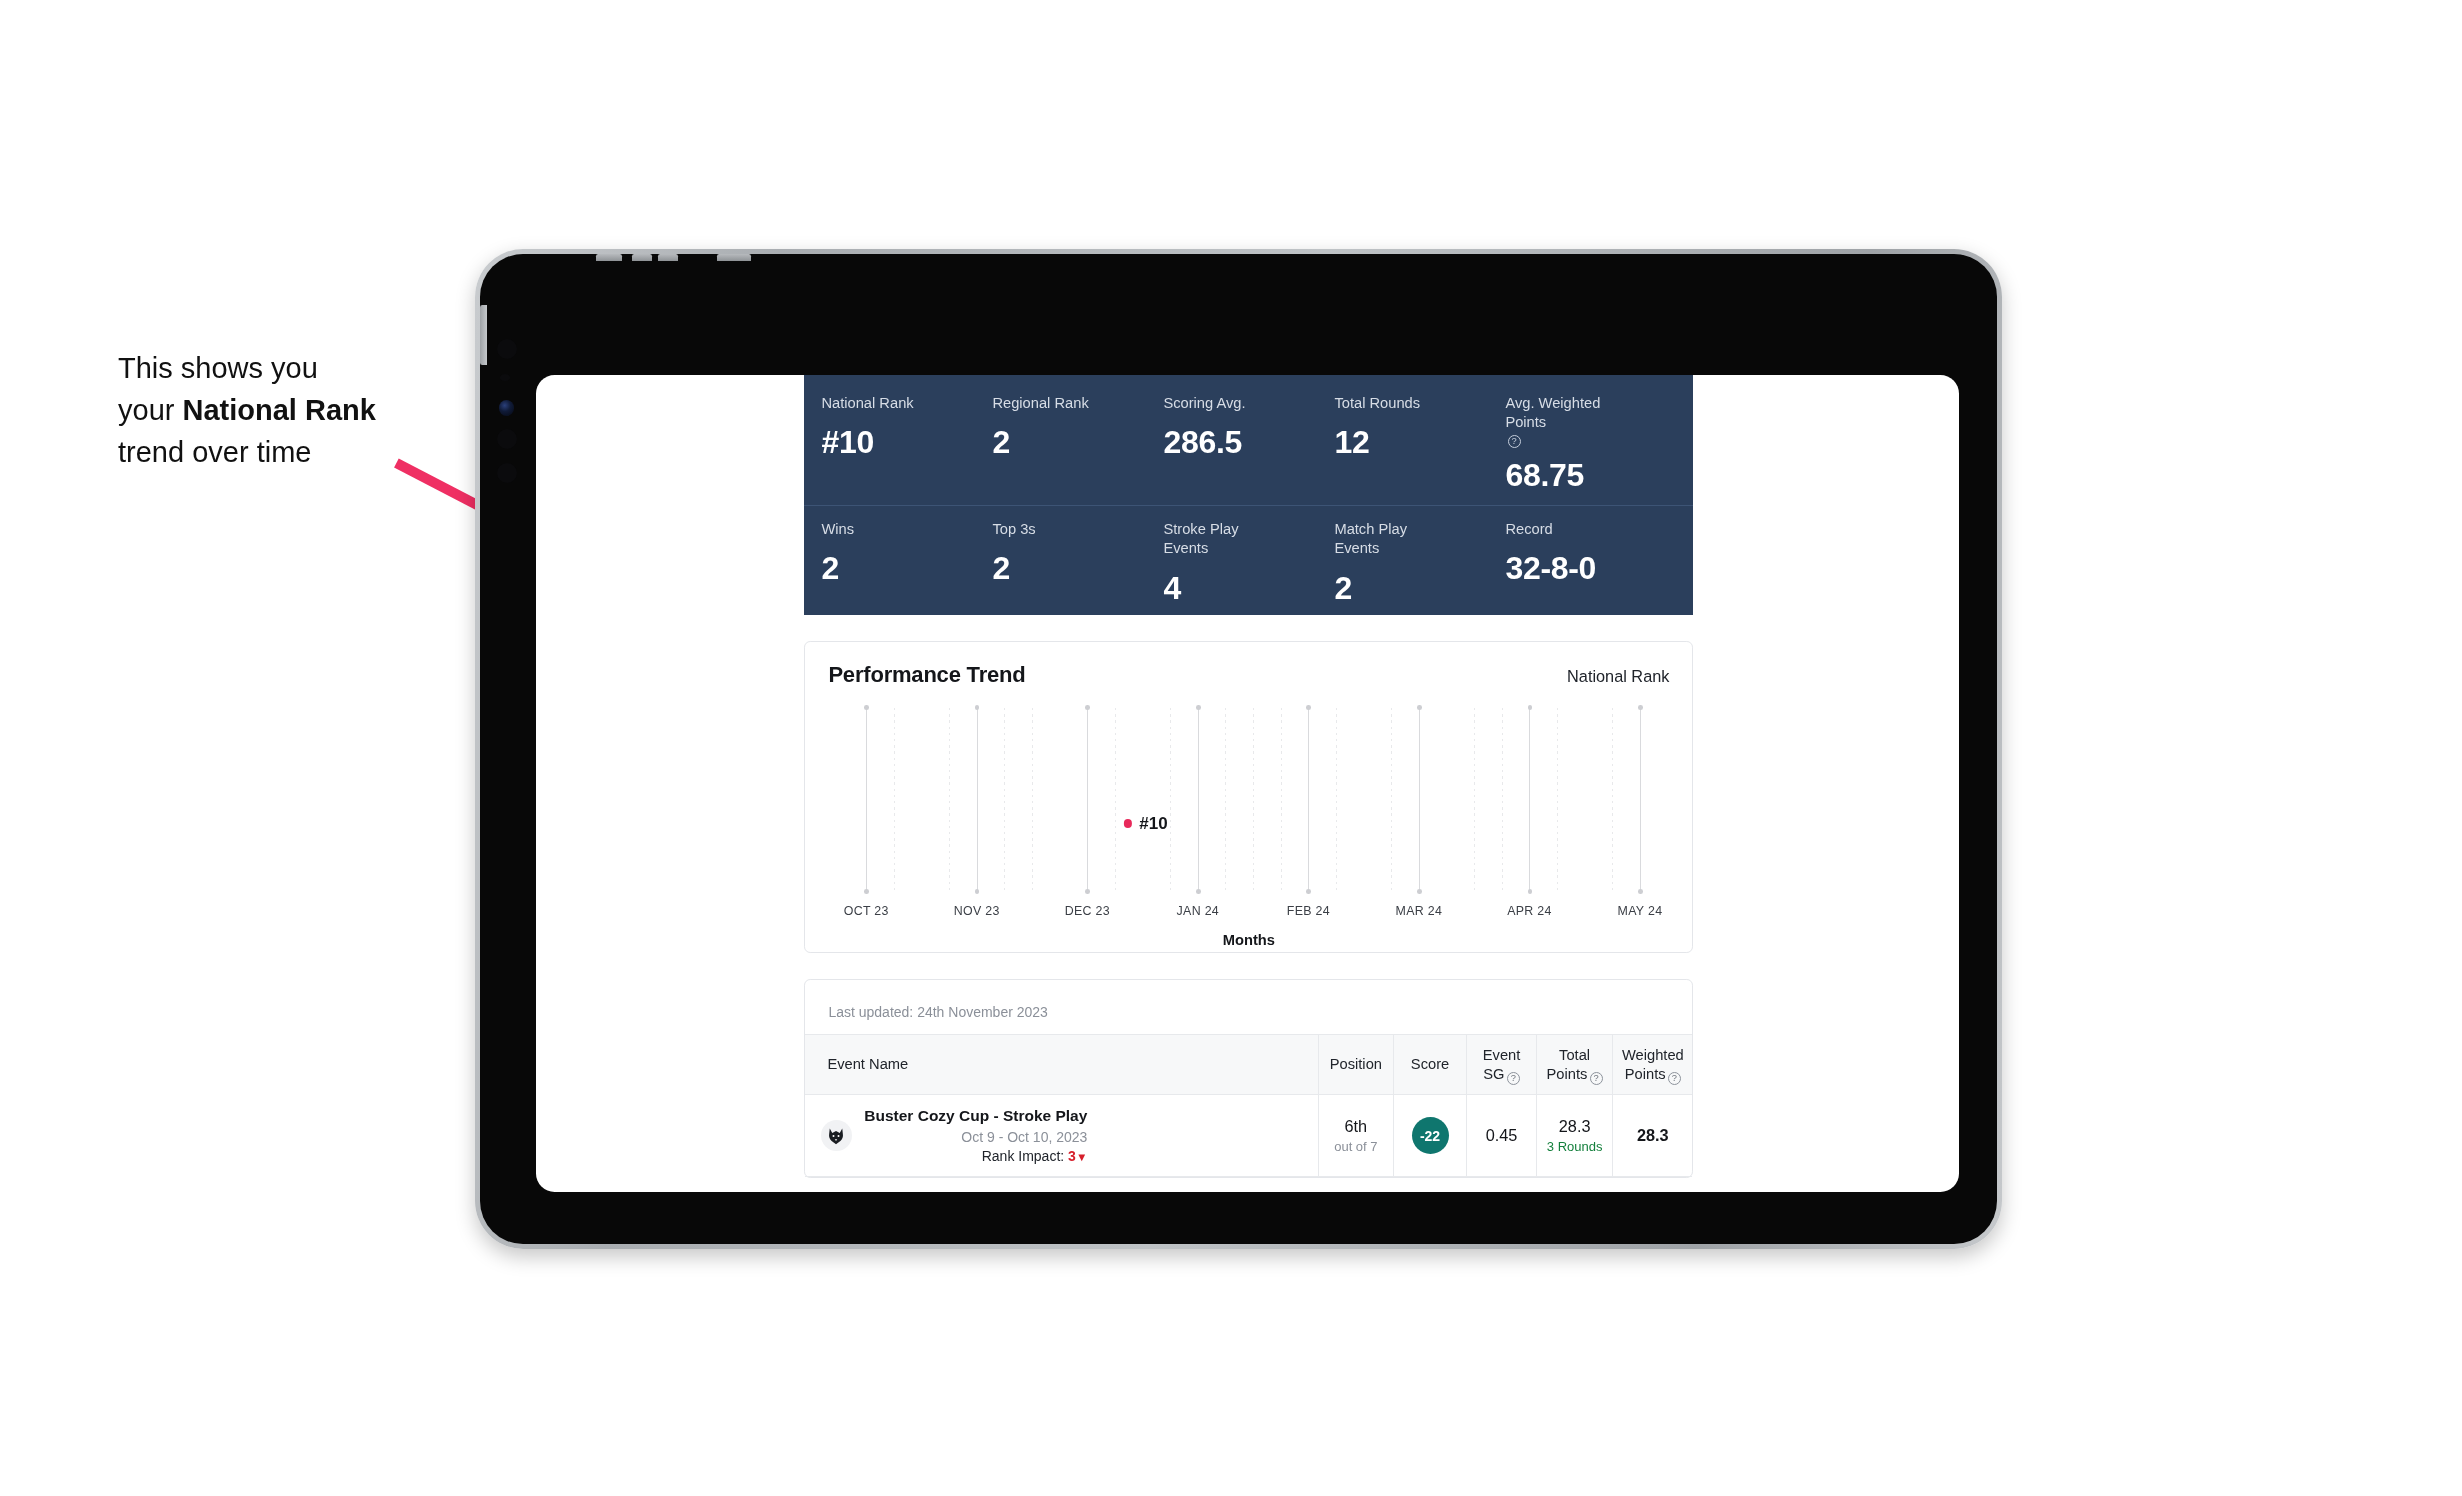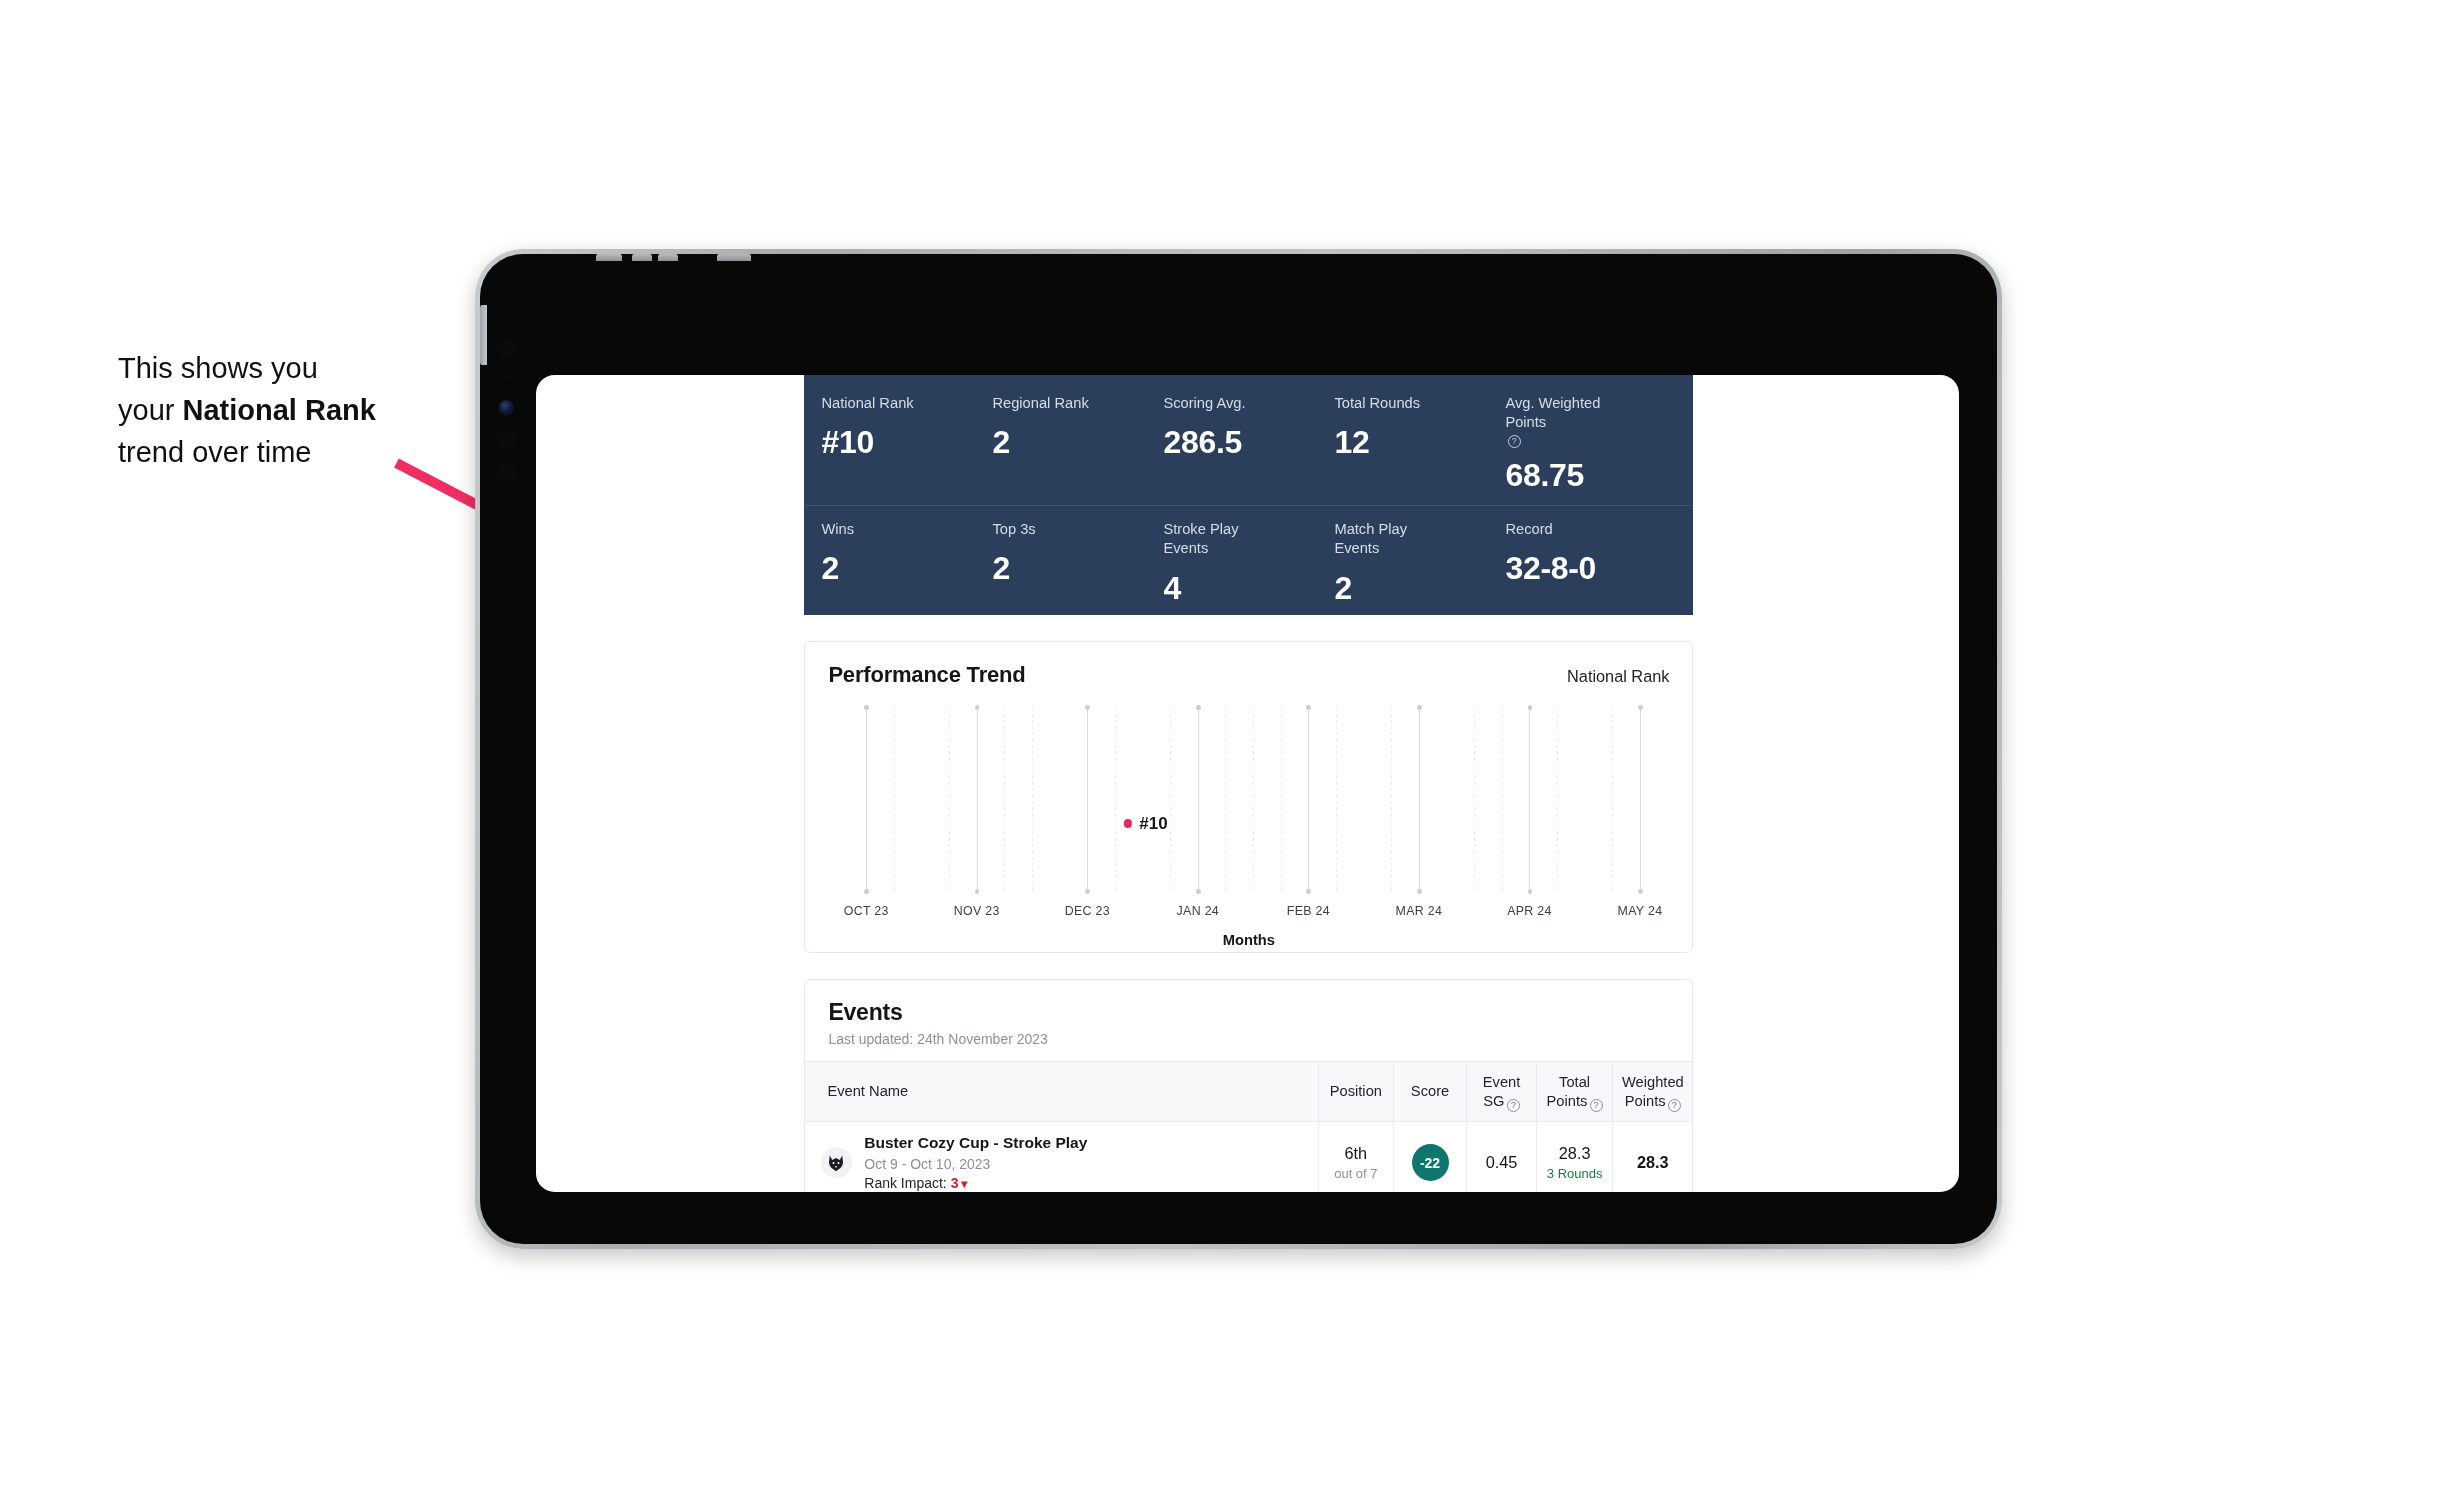--- a/index.html
+++ b/index.html
@@ -165,21 +165,21 @@
     text-align: center; vertical-align: middle;
     padding: 11px 4.6px; line-height: 1.25;
   }
   .etable thead th.name { text-align: left; padding-left: 22px; border-left: none; }
   .etable tbody td {
     border-bottom: 0.8px solid #e7e9ec;
     border-left: 0.8px solid #e7e9ec;
     text-align: center; vertical-align: middle;
     font-size: 16.3px; color: #14161a; padding: 12.4px 4.6px;
   }
-  .etable tbody td.name { text-align: left; padding-left: 15.5px; border-left: none; }
+  .etable tbody td.name { text-align: right; padding-left: 15.5px; border-left: none; }
   .evt-cell { display: flex; align-items: center; gap: 12.4px; }
   .evt-logo {
     width: 31px; height: 31px; border-radius: 50%;
     background: #f1f2f4; flex: 0 0 auto;
     display: flex; align-items: center; justify-content: center;
   }
   .evt-meta { display: flex; flex-direction: column; gap: 3.1px; }
   .evt-name { font-size: 15.5px; font-weight: 700; color: #14161a; }
   .evt-date { font-size: 14px; color: #8b9099; }
   .evt-rank { font-size: 14px; color: #20242b; }
@@ -330,21 +330,20 @@
                   <div class="axis-tick" style="left: 70.2143%;">MAR 24</div>
                   <div class="axis-tick" style="left: 83.3571%;">APR 24</div>
                   <div class="axis-tick" style="left: 96.5%;">MAY 24</div>
                 </div>
               <div class="axis-title">Months</div>
             </div>
           </div>
 
           <div class="card">
             <div class="events-head">
-              <div class="events-title">Events</div>
               <div class="events-sub">Last updated: 24th November 2023</div>
             </div>
             <table class="etable">
               <colgroup>
                 <col style="width:477px">
                   <col style="width:70px">
                   <col style="width:68px">
                 <col style="width:65px">
                   <col style="width:71px">
                   <col style="width:74px">

